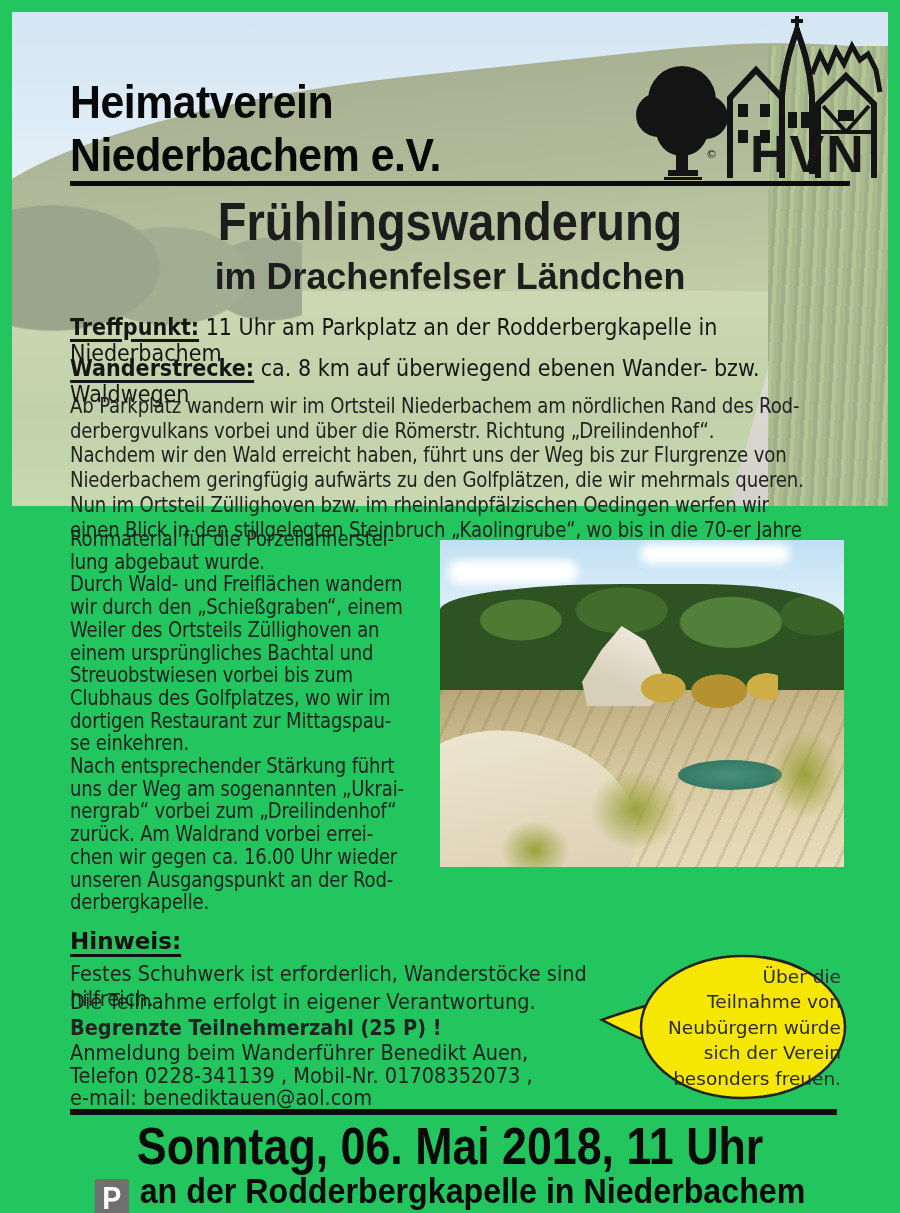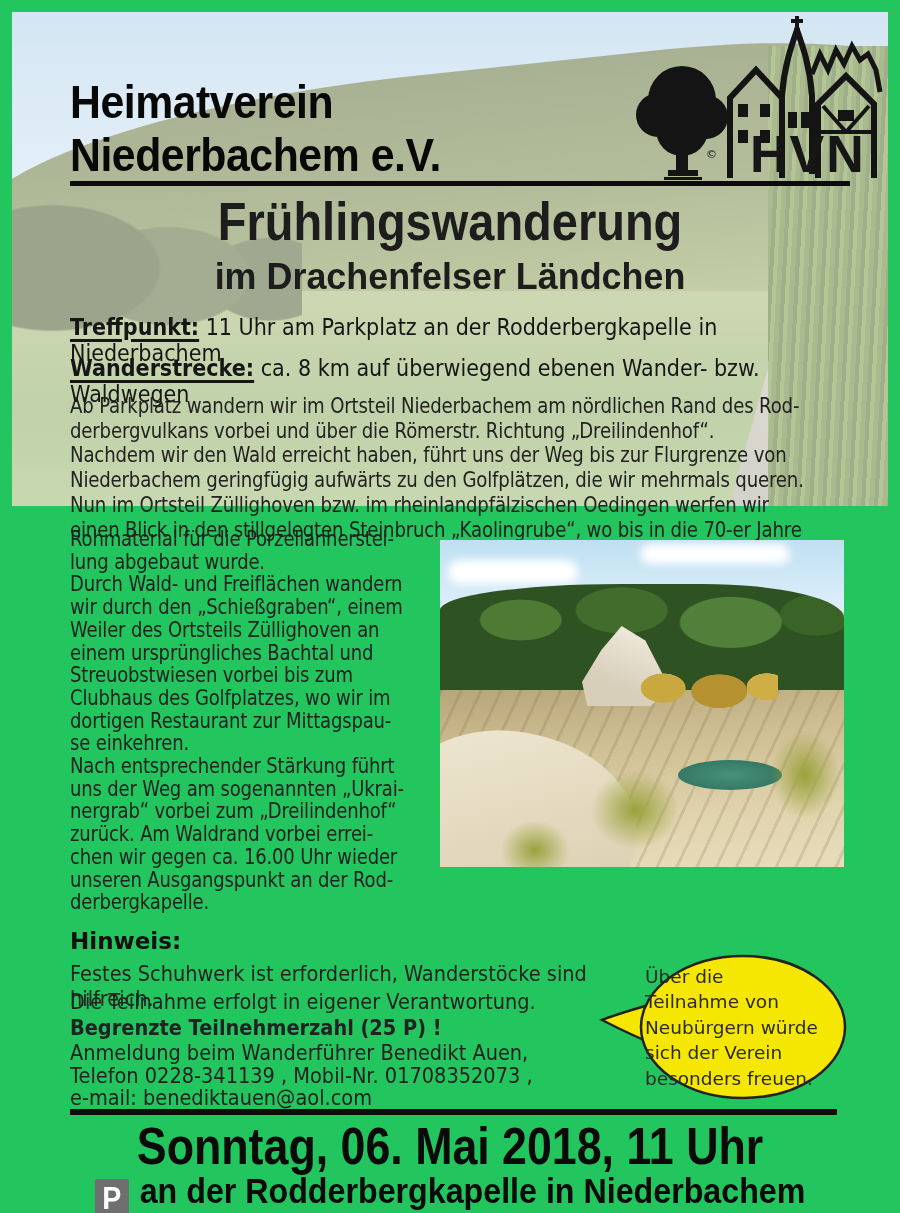--- a/index.html
+++ b/index.html
@@ -70,29 +70,29 @@
   .q-pond{position:absolute;left:238px;top:220px;width:104px;height:30px;border-radius:50%;
     background:radial-gradient(#47917a,#2e6f5c);}
   .q-rockbl{position:absolute;left:-42px;top:192px;width:240px;height:170px;transform:rotate(6deg);
     background:linear-gradient(160deg,#efe7d2,#d9cdae);border-radius:45% 55% 40% 30%;}
   .q-grass{position:absolute;background:radial-gradient(#9ba23c,rgba(155,162,60,0) 70%);}
   .q-g1{left:150px;top:230px;width:90px;height:80px;} .q-g2{left:330px;top:190px;width:70px;height:90px;}
   .q-g3{left:60px;top:280px;width:70px;height:60px;}
 
   
   .notes-heading{left:70px;top:928px;font-size:23px;font-weight:bold;color:#111;
-    text-underline-offset:5px;text-decoration-thickness:3px;}
+    text-decoration:underline;text-underline-offset:5px;text-decoration-thickness:3px;}
   .note{left:70px;width:640px;font-size:21.5px;color:#222;transform:scaleX(.9);transform-origin:0 0;}
   .n1{top:961px;} .n2{top:989px;} .n3{top:1015px;font-weight:bold;}
   .contact{left:70px;top:1042px;width:560px;font-size:21.5px;line-height:22.6px;color:#222;
     transform:scaleX(.9);transform-origin:0 0;}
 
   
   .bubble{left:597px;top:952px;width:252px;height:150px;}
-  .bubble-text{position:absolute;left:48px;top:12px;width:196px;text-align:left;
+  .bubble-text{position:absolute;left:48px;top:12px;width:196px;text-align:right;
     font-size:18.5px;line-height:25.4px;color:#2a2a2a;}
 
   
   .rule{left:70px;top:1109px;width:767px;height:6px;background:#0d0d0d;}
   .date-line{left:0;top:1116px;width:900px;text-align:center;font-family:"Liberation Sans",sans-serif;
     font-weight:bold;font-size:52px;color:#0a0a0a;transform:scaleX(.86);transform-origin:50% 0;}
   .place-line{left:0;top:1171px;width:900px;text-align:center;font-family:"Liberation Sans",sans-serif;
     font-weight:bold;font-size:35px;color:#0a0a0a;transform:scaleX(.92);transform-origin:50% 0;}
   .p-badge{display:inline-block;width:37px;height:39px;background:#6f6f6f;color:#fff;border-radius:2px;
     font-size:31px;line-height:39px;text-align:center;vertical-align:-6px;margin-right:12px;

